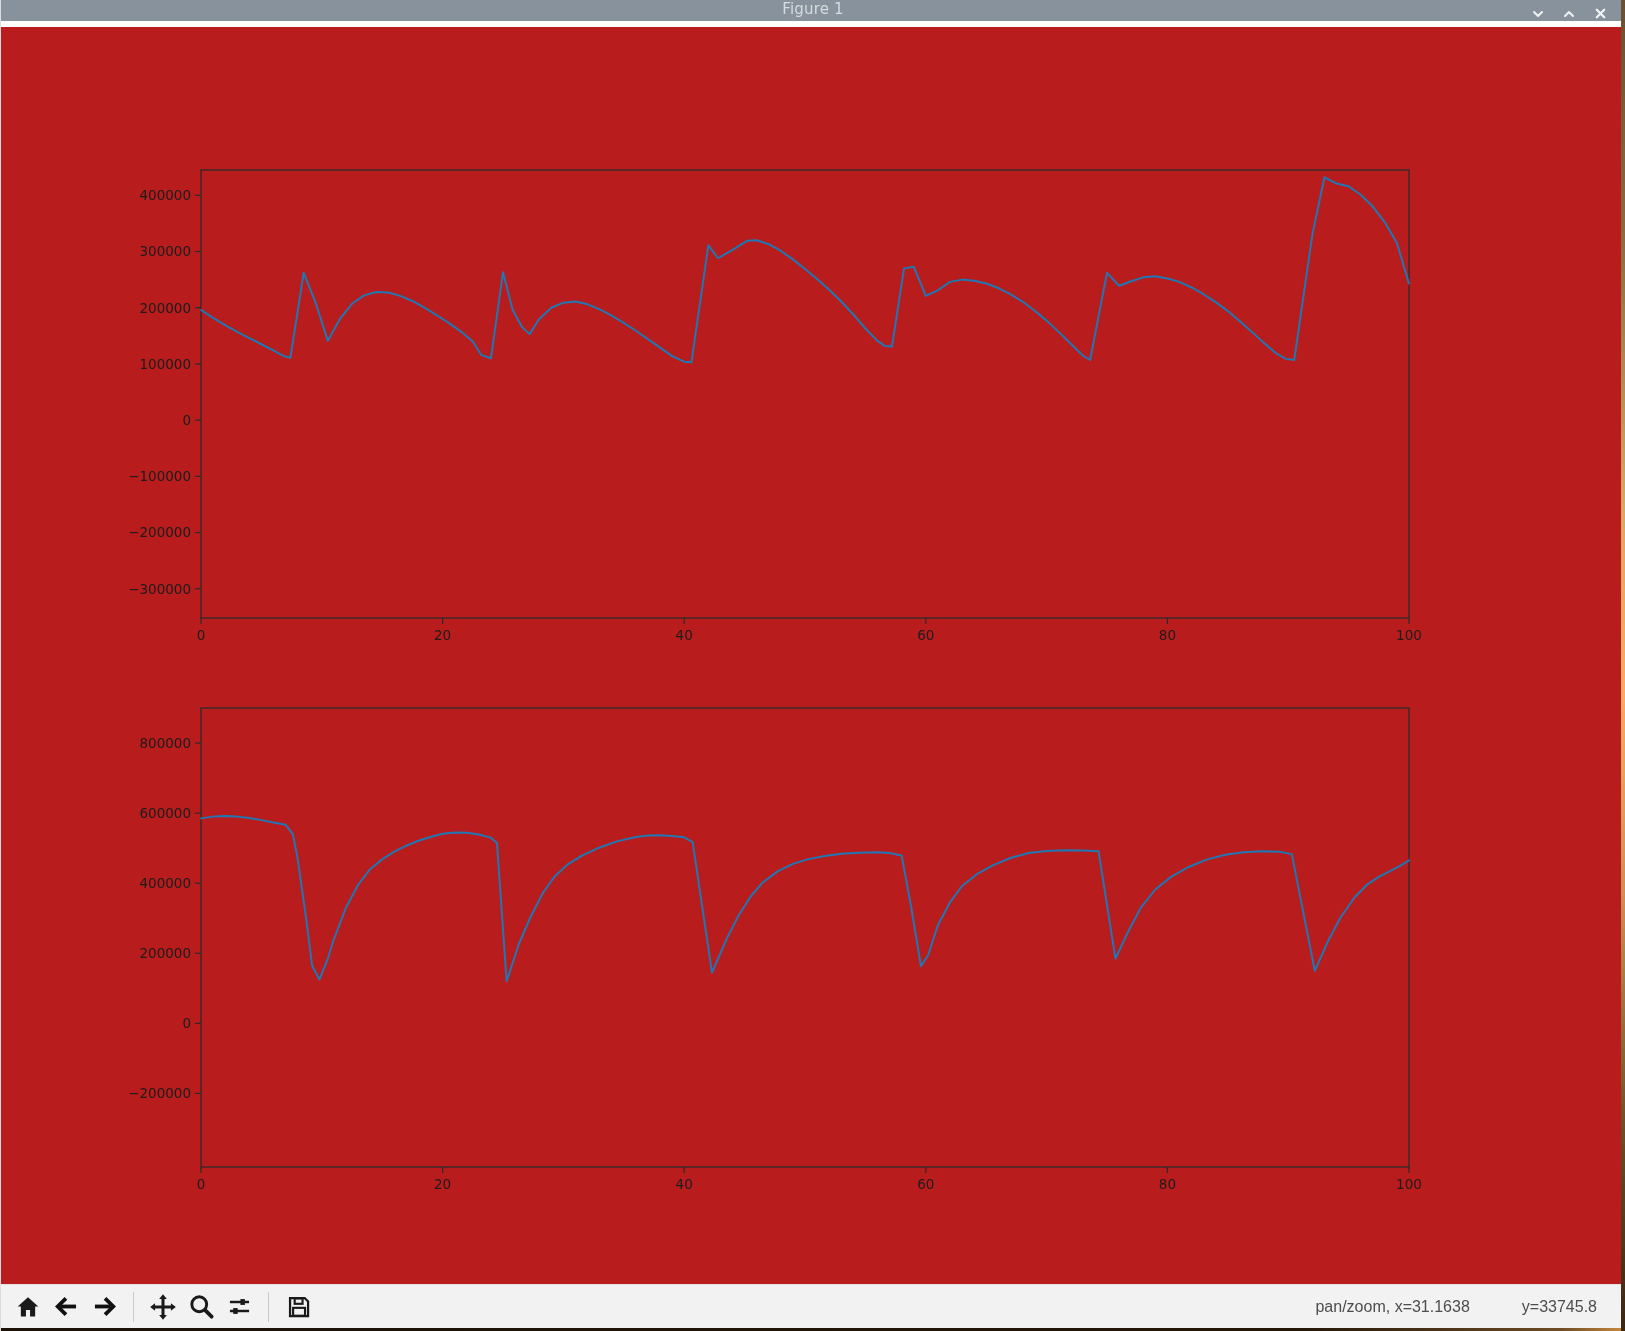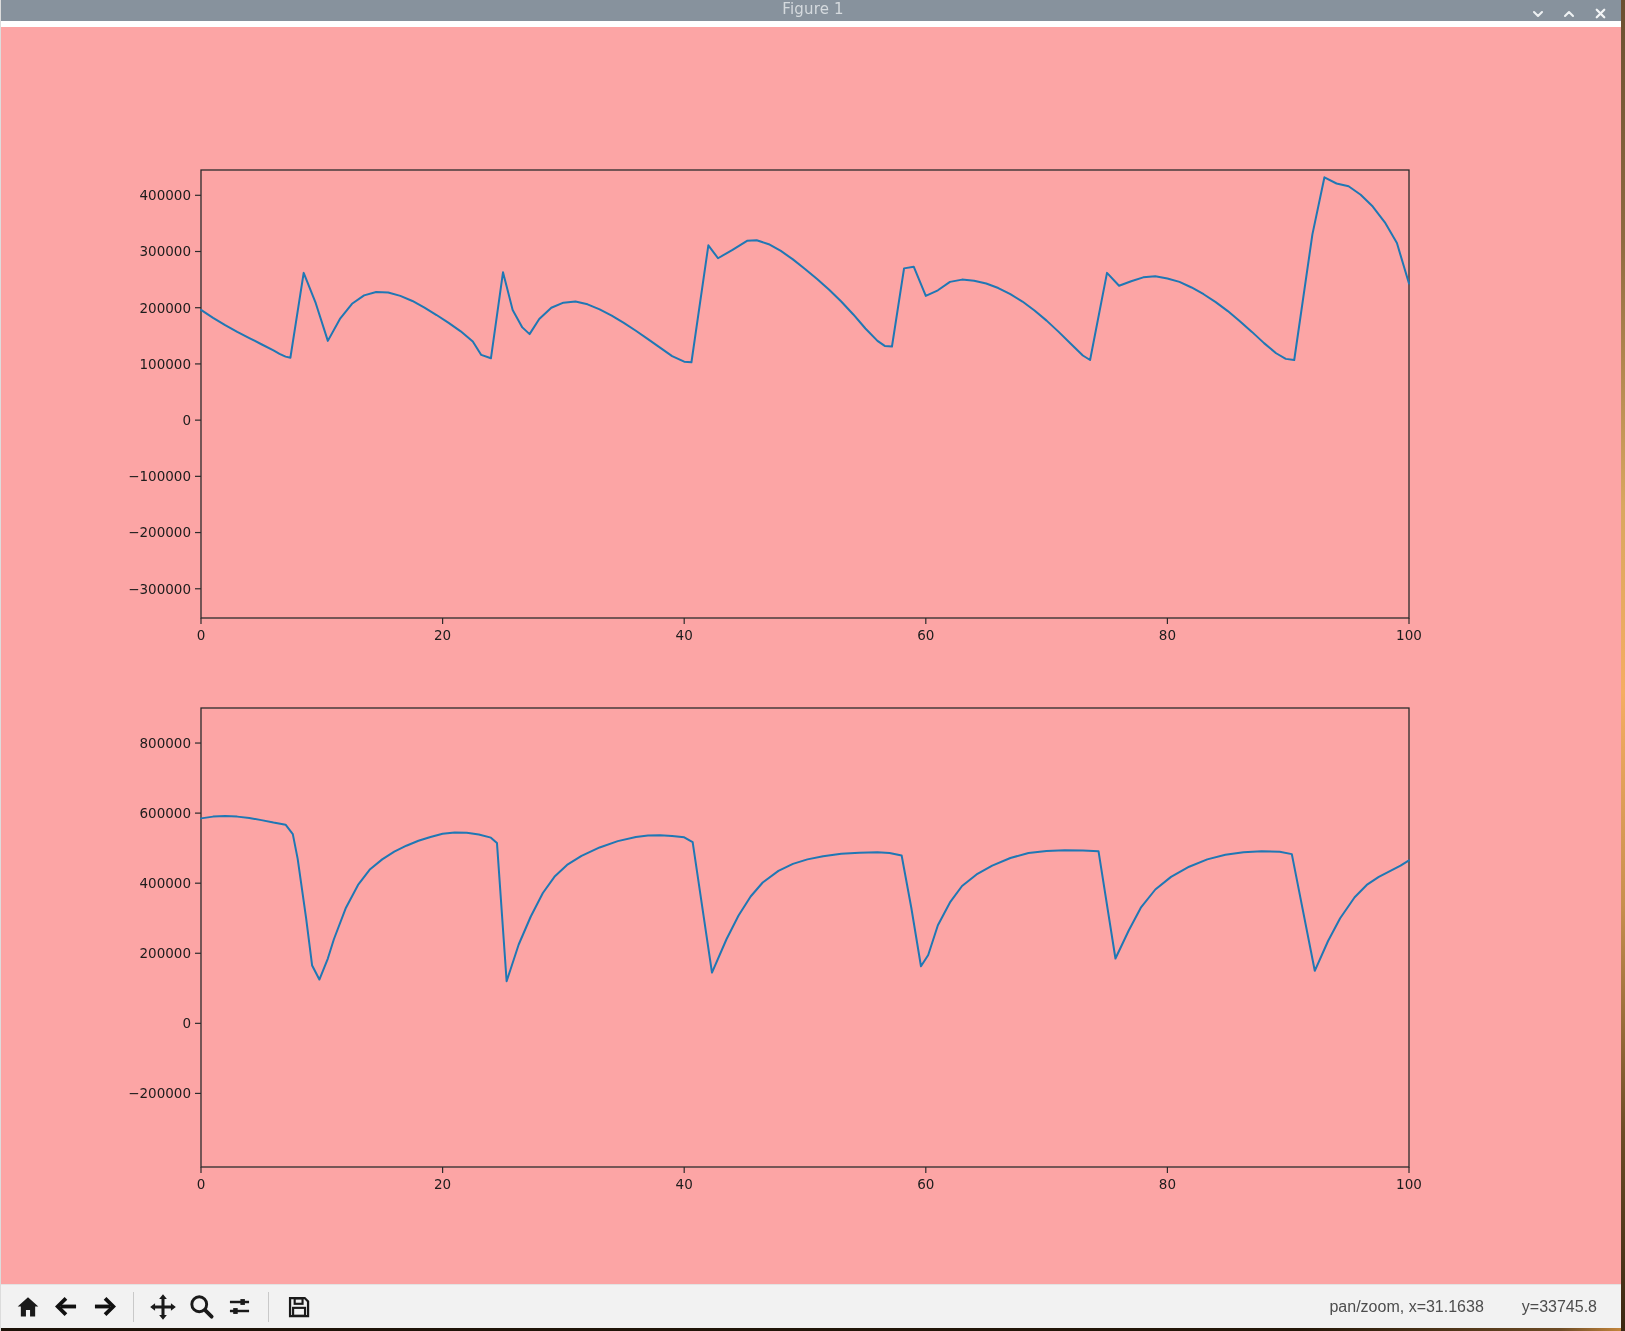--- a/index.html
+++ b/index.html
@@ -20,38 +20,38 @@
   
   .right-strip{
     position:absolute;top:0;right:0;width:4px;height:100%;z-index:50;
     background:linear-gradient(180deg,#6b4f30 0%,#8f6a40 18%,#d9a760 38%,#f5ad62 52%,#c88f4e 68%,#6e4c26 85%,#3a2712 100%);
   }
   .bottom-strip{
     position:absolute;bottom:0;left:0;width:100%;height:3px;z-index:49;
     background:linear-gradient(90deg,#1c1208 0%,#241708 80%,#6e4c26 96%,#c98a3e 100%);
   }
   
-  .canvas{position:absolute;top:27px;left:0;width:1621px;height:1257px;background:#fca5a5;}
+  .canvas{position:absolute;top:27px;left:0;width:1621px;height:1257px;background:#b91c1c;}
   .chart{position:absolute;}
   #chart-top{left:200px;top:143px;width:1208px;height:448px;}
   #chart-bottom{left:200px;top:681px;width:1208px;height:459px;}
   .chart svg{overflow:visible;}
   
   .toolbar{
     position:absolute;left:0;bottom:3px;width:1621px;height:44px;
     background:#f2f2f2;border-top:1px solid #e3e3e3;
     display:flex;align-items:center;box-sizing:border-box;padding-left:8px;
   }
   .tool-btn{
     width:34px;height:34px;margin:0 2px;background:none;border:none;padding:0;
     display:flex;align-items:center;justify-content:center;cursor:default;
   }
   .tool-sep{width:1px;height:30px;background:#c9c9c9;margin:0 10px;}
   .status{
-    position:absolute;right:25px;top:0;height:44px;display:flex;align-items:center;gap:38px;
+    position:absolute;right:25px;top:0;height:44px;display:flex;align-items:center;gap:52px;
     color:#4d4d4d;font-size:16px;font-family:"Liberation Sans","DejaVu Sans",sans-serif;margin-left:34px;
   }
 </style>
 </head>
 <body>
 
 <div class="window">
 
   <div class="titlebar">
     <span class="titlebar-title">Figure 1</span>

